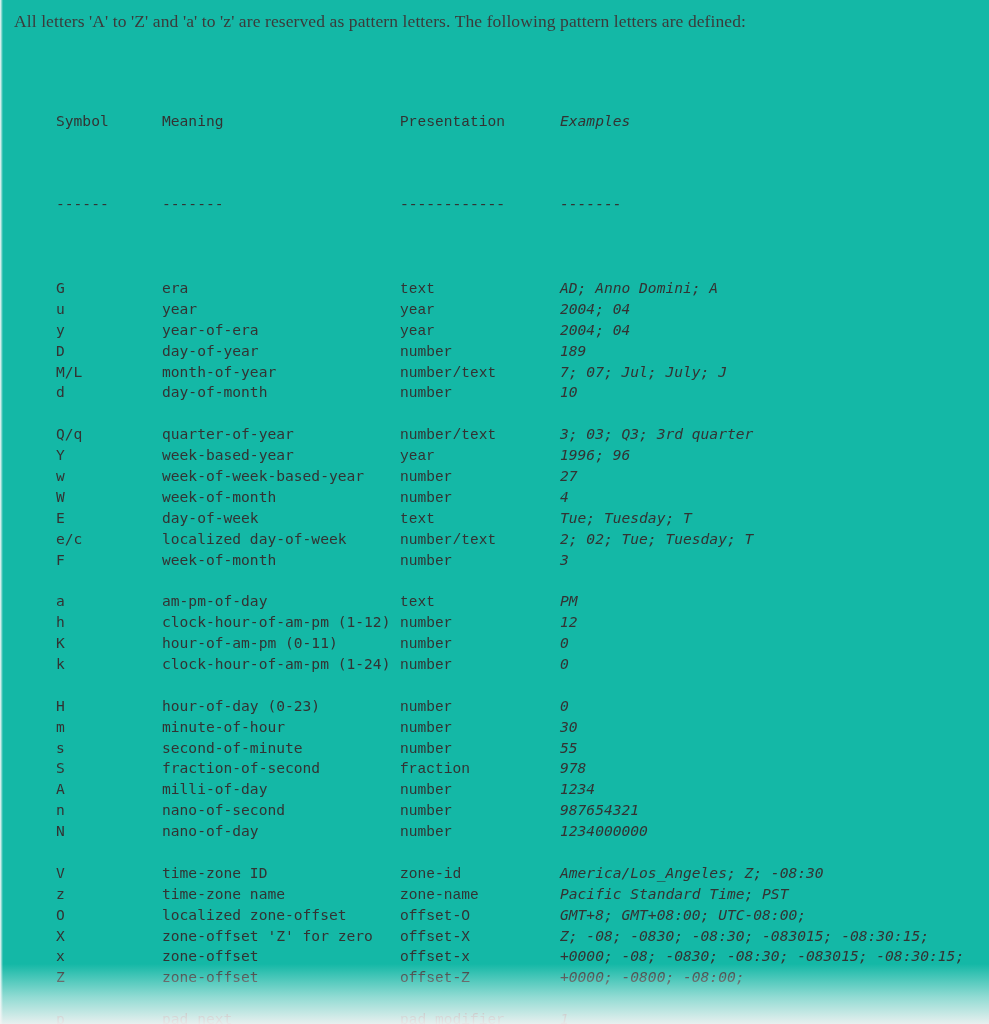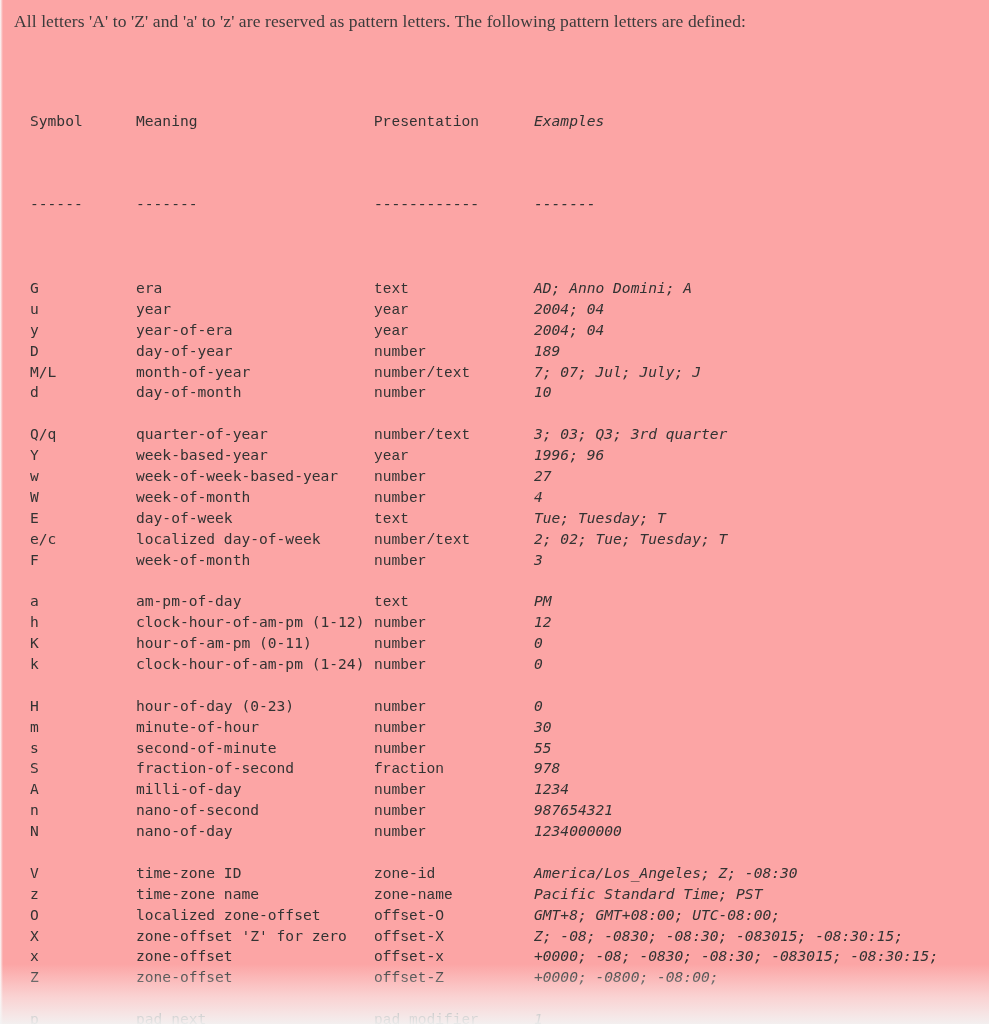--- a/index.html
+++ b/index.html
@@ -12,21 +12,21 @@
     height: 1024px;
     position: relative;
     overflow: hidden;
     font-family: "Liberation Sans", sans-serif;
   }
 
   #page {
     position: relative;
     width: 989px;
     height: 1024px;
-    background: #fca5a5;
+    background: #14b8a6;
     box-sizing: border-box;
   }
 
   
   .intro {
     position: absolute;
     left: 14px;
     top: 10px;
     font-family: "Liberation Serif", "DejaVu Serif", serif;
     font-size: 17.5px;
@@ -48,21 +48,21 @@
     white-space: pre;
     tab-size: 4;
   }
 
   .prow {
     display: block;
     height: 20.9px;
     white-space: pre;
   }
 
-  .c-sym   { display: inline-block; width: 82px;  }
+  .c-sym   { display: inline-block; width: 82px; margin-left: 26px;  }
   .c-mean  { display: inline-block; width: 238px; padding-left: 24px; }
   .c-pres  { display: inline-block; width: 160px; font-family: Liberation Mono, monospace; }
   .c-ex    { display: inline-block; font-style: italic; }
 
   .spacer { display: block; height: 20.9px; }
 
   
   .bottom-fade {
     position: absolute;
     left: 0;

